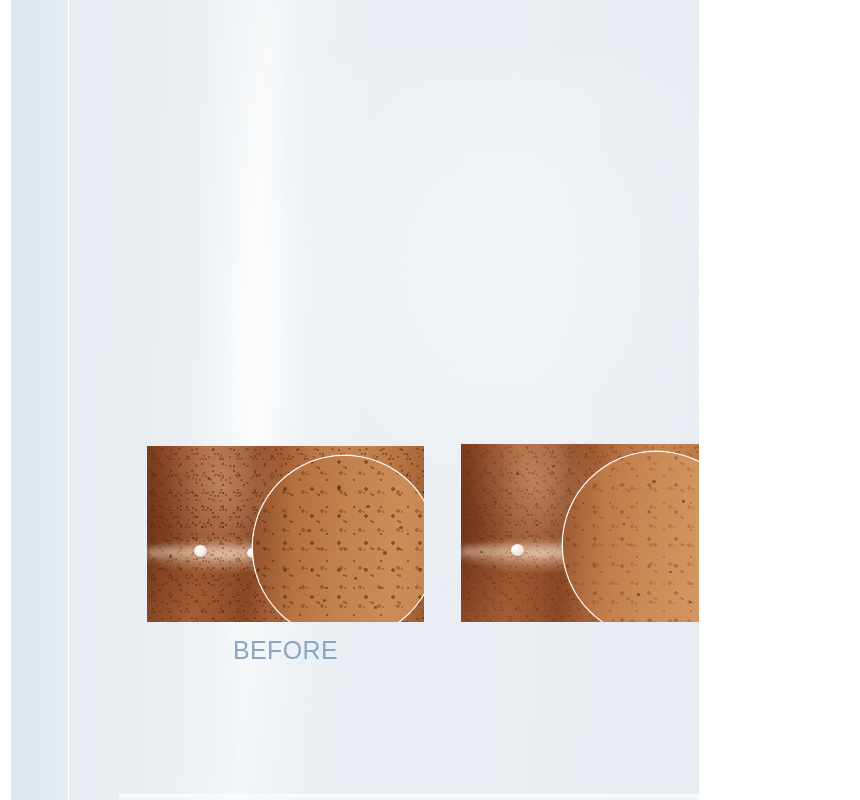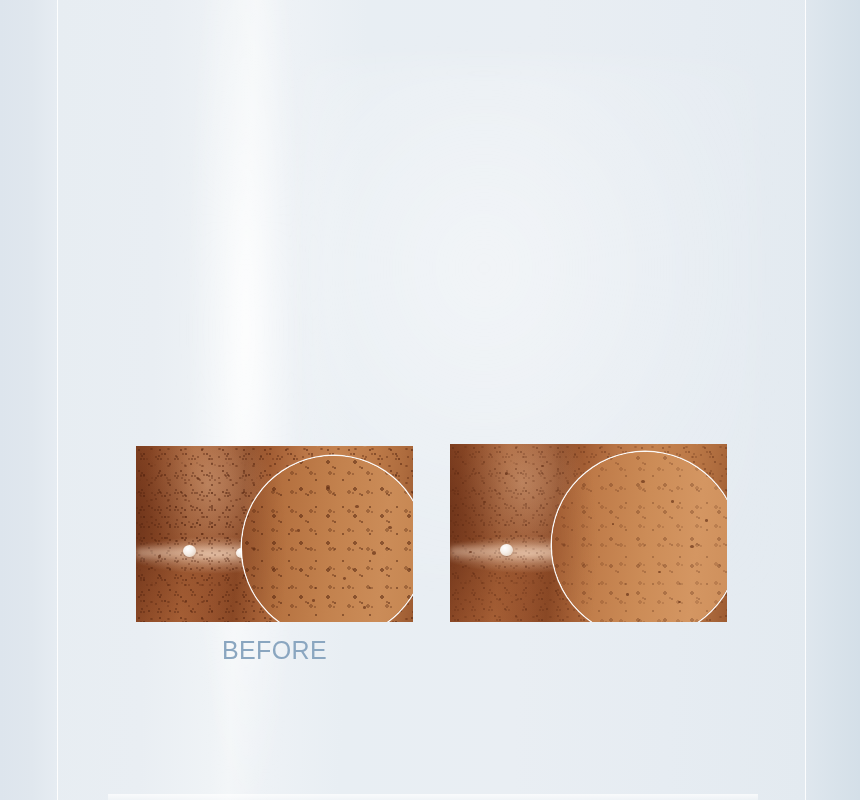--- a/index.html
+++ b/index.html
@@ -7,24 +7,25 @@
     padding: 0;
     background: #ffffff;
   }
   body {
     font-family: "Liberation Sans", sans-serif;
   }
 
   
   #page {
     position: relative;
-    width: 860px;
+    width: 688px;
     height: 800px;
     overflow: hidden;
     background: #e4eaef;
+    margin-left: 11px;
   }
 
   
   .bg-base {
     position: absolute;
     inset: 0;
     background:
       linear-gradient(100deg,
         #dbe4ec 0px,
         #e3eaf0 40px,

